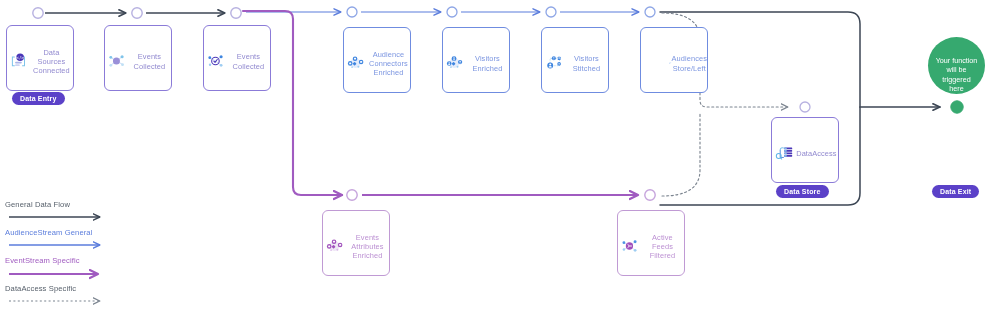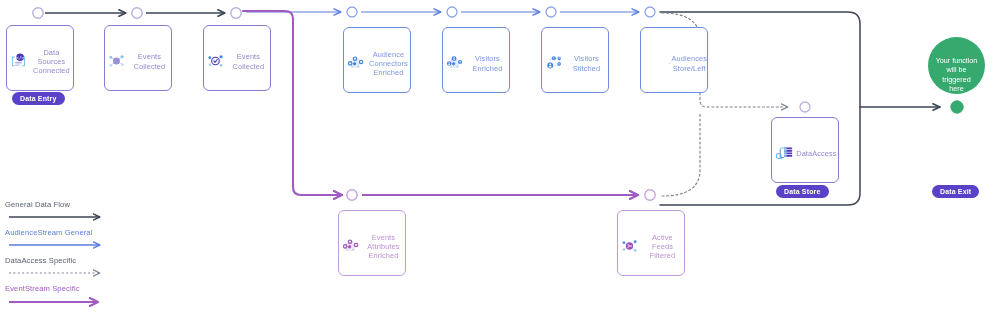--- a/index.html
+++ b/index.html
@@ -320,21 +320,21 @@
       <path d="M12.2,9.4 C12.2,6.6 15,5.8 17,6.6" fill="none" stroke="#7fc4ea" stroke-width="1.6" stroke-linecap="round"></path>
       <circle cx="10" cy="18.4" r="3.6" fill="none" stroke="#5fb4e8" stroke-width="1.5"></circle>
       <line x1="12.4" y1="21" x2="14.4" y2="23" stroke="#5fb4e8" stroke-width="1.5" stroke-linecap="round"></line>
     </svg>
     <span class="cap">
       <span>DataAccess</span>
     </span>
   </div>
 
 
-  <div class="card purple" style="left:338px; top:210px;">
+  <div class="card purple" style="left:322px; top:210px;">
     <svg class="glyph" viewBox="0 0 34 28">
       <circle cx="17" cy="14" r="7.4" fill="#eee6f5"></circle>
       <rect x="13.6" y="13" width="4.2" height="4.2" rx="1" fill="#a050bc" transform="rotate(45 15.7 15.1)"></rect>
       <circle cx="16.4" cy="7.6" r="3.4" fill="#a050bc"></circle>
       <rect x="14.9" y="6.3" width="3" height="2.4" rx="0.5" fill="#ffffff"></rect>
       <circle cx="9.2" cy="14.6" r="3.4" fill="#a050bc"></circle>
       <rect x="7.7" y="13.4" width="3" height="2.4" rx="0.5" fill="#ffffff"></rect>
       <circle cx="25.4" cy="12.4" r="3.4" fill="#a050bc"></circle>
       <rect x="23.9" y="11.2" width="3" height="2.4" rx="0.5" fill="#ffffff"></rect>
       <circle cx="21.4" cy="19.4" r="1.5" fill="#d9b6e8"></circle>
@@ -393,39 +393,39 @@
       <svg class="legend-svg" width="112" height="10" viewBox="0 0 112 10">
         <defs>
           <marker id="lg-blue" markerWidth="9" markerHeight="9" refX="7.4" refY="4" orient="auto" markerUnits="userSpaceOnUse">
             <path d="M0.6,0.8 L7.2,4 L0.6,7.2" fill="none" stroke="#5b7ddc" stroke-width="1.4" stroke-linecap="round" stroke-linejoin="round"></path>
           </marker>
         </defs>
         <line x1="5" y1="5" x2="96" y2="5" stroke="#5b7ddc" stroke-width="1.4" marker-end="url(#lg-blue)"></line>
       </svg>
     </div>
 
+    <div class="legend-row es">
+      <span class="legend-label">EventStream Specific</span>
+      <svg class="legend-svg" width="112" height="12" viewBox="0 0 112 12">
+        <defs>
+          <marker id="lg-purple" markerWidth="11" markerHeight="11" refX="9" refY="5" orient="auto" markerUnits="userSpaceOnUse">
+            <path d="M0.8,1 L9,5 L0.8,9" fill="none" stroke="#a05bc0" stroke-width="2.2" stroke-linecap="round" stroke-linejoin="round"></path>
+          </marker>
+        </defs>
+        <line x1="5" y1="6" x2="94" y2="6" stroke="#a05bc0" stroke-width="2.1" marker-end="url(#lg-purple)"></line>
+      </svg>
+    </div>
+
     <div class="legend-row da">
       <span class="legend-label">DataAccess Specific</span>
       <svg class="legend-svg" width="112" height="10" viewBox="0 0 112 10">
         <defs>
           <marker id="lg-dot" markerWidth="9" markerHeight="9" refX="7.4" refY="4" orient="auto" markerUnits="userSpaceOnUse">
             <path d="M0.6,0.8 L7.2,4 L0.6,7.2" fill="none" stroke="#7b848f" stroke-width="1.3" stroke-linecap="round" stroke-linejoin="round"></path>
           </marker>
         </defs>
         <line x1="5" y1="5" x2="96" y2="5" stroke="#7b848f" stroke-width="1.2" stroke-dasharray="2 2.4" marker-end="url(#lg-dot)"></line>
       </svg>
     </div>
 
-    <div class="legend-row es">
-      <span class="legend-label">EventStream Specific</span>
-      <svg class="legend-svg" width="112" height="12" viewBox="0 0 112 12">
-        <defs>
-          <marker id="lg-purple" markerWidth="11" markerHeight="11" refX="9" refY="5" orient="auto" markerUnits="userSpaceOnUse">
-            <path d="M0.8,1 L9,5 L0.8,9" fill="none" stroke="#a05bc0" stroke-width="2.2" stroke-linecap="round" stroke-linejoin="round"></path>
-          </marker>
-        </defs>
-        <line x1="5" y1="6" x2="94" y2="6" stroke="#a05bc0" stroke-width="2.1" marker-end="url(#lg-purple)"></line>
-      </svg>
-    </div>
-
   </div>
 
 </div>
 
 </body></html>

